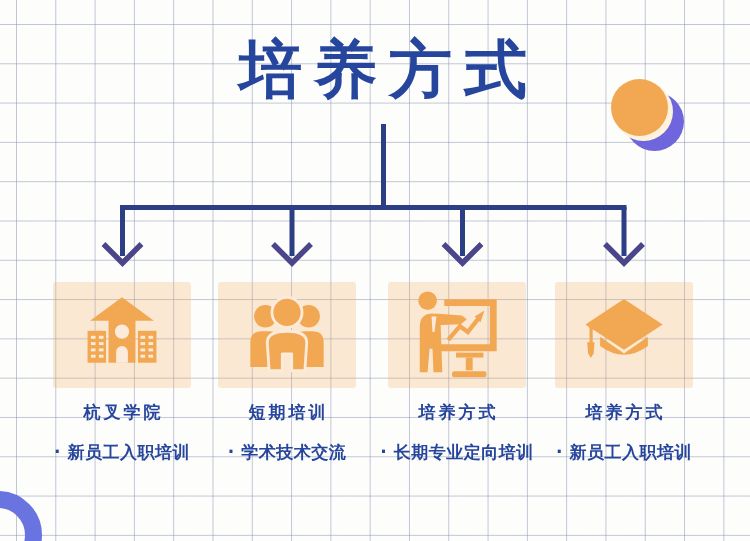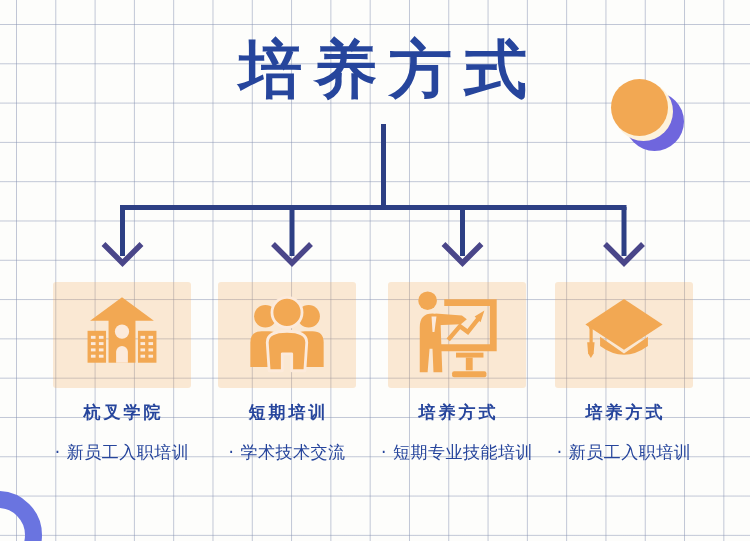--- a/index.html
+++ b/index.html
@@ -59,21 +59,21 @@
   .col-title{
     position:absolute;top:403px;left:calc(var(--cx) - 90px);
     width:180px;text-align:center;
     font-size:17px;line-height:1.1;font-weight:800;
     letter-spacing:3px;padding-left:3px;box-sizing:border-box;
     color:var(--navy,#26459c);
   }
   .col-sub{
     position:absolute;top:443px;left:calc(var(--cx) - 110px);
     width:220px;text-align:center;
-    font-size:17px;line-height:1.15;font-weight:400;
+    font-size:17px;line-height:1.15;font-weight:700;
     letter-spacing:.5px;
     color:var(--navy,#26459c);
   }
 
   
   .ic-fill{fill:var(--orange,#f2a853);}
   .ic-cut{fill:var(--cutout,#fceadb);}
   .ic-stroke{stroke:var(--orange,#f2a853);fill:none;}
   .sep{stroke:var(--cutout,#fceadb);stroke-width:3;}
 </style>
@@ -159,21 +159,21 @@
         <circle class="ic-fill" cx="20" cy="15" r="9.5"></circle>
         <polygon class="ic-fill" points="28,28 55,30 60,34 54,39 29,40"></polygon>
         <path class="ic-fill" d="M12,88 L12,42 Q12,28 25,28 L33,29 L34,60 L35,88 L26,88 L25,64 L22,64 L20,88 Z"></path>
         <polygon class="ic-cut" points="24,31 29,31 27,47 25,47"></polygon>
         <rect class="ic-fill" x="49" y="68" width="28" height="5"></rect>
         <rect class="ic-fill" x="59" y="73" width="7" height="13"></rect>
         <rect class="ic-fill" x="45" y="87" width="35" height="6" rx="2"></rect>
       </svg>
     </div>
     <div class="col-title">培养方式</div>
-    <div class="col-sub">· 短期专业技能培训</div>
+    <div class="col-sub">· 长期专业定向培训</div>
   </div>
 
   <div style="--cx:624px;">
     <div class="box">
       <svg width="92" height="92" viewBox="0 0 100 100">
         <polygon class="ic-fill" points="50,11 92,38.5 50,66 8,38.5"></polygon>
         <path class="ic-fill" d="M24,52 L24,62 Q50,81 76,62 L76,52 L50,70 Z"></path>
         <circle class="ic-fill" cx="14.2" cy="41" r="2.5"></circle>
         <rect class="ic-fill" x="12.5" y="41" width="3.5" height="18"></rect>
         <polygon class="ic-fill" points="10,58 18,58 17,70 14,75 11,70"></polygon>

